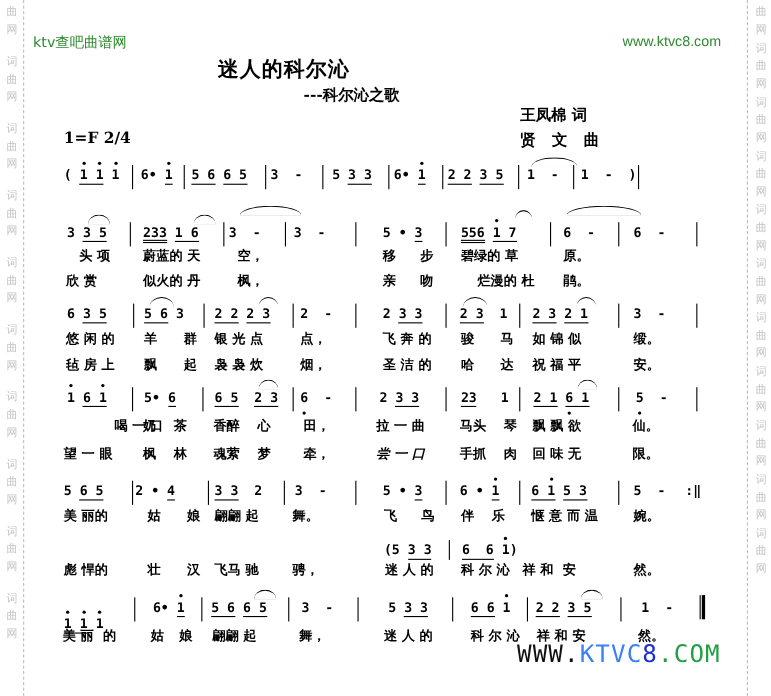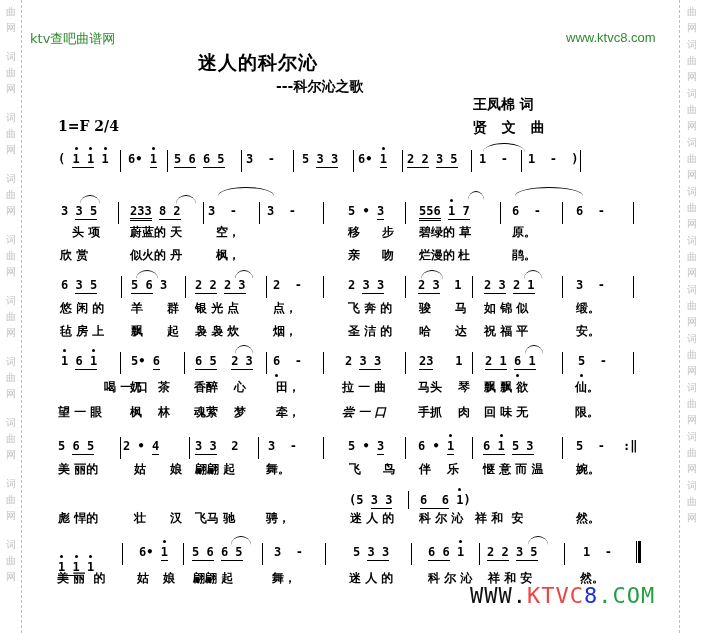--- a/index.html
+++ b/index.html
@@ -29,21 +29,21 @@
   .hi::before { content: ""; position: absolute; left: 50%; top: -3px; width: 3px; height: 3px; margin-left: -1.5px; background: #000; border-radius: 50%; }
   .lo { position: relative; display: inline-block; }
   .lo::after { content: ""; position: absolute; left: 50%; bottom: -7px; width: 3px; height: 3px; margin-left: -1.5px; background: #000; border-radius: 50%; }
   .bar { position: absolute; width: 1px; background: #000; height: 22px; }
   .dblbar { position: absolute; width: 5px; height: 22px; border-left: 1px solid #000; border-right: 3px solid #000; box-sizing: border-box; }
   .slur { position: absolute; border-top: 1px solid #000; border-radius: 50% 50% 0 0 / 100% 100% 0 0; height: 8px; }
   .ly { position: absolute; font-family: "DejaVu Sans", sans-serif; font-size: 12px; font-weight: bold; white-space: pre; line-height: 14px; }
 
   .logo { position: absolute; left: 470px; top: 583px; font-family: "DejaVu Sans Mono", monospace; font-size: 22px; letter-spacing: 1px; }
   .logo .a { color: #111; }
-  .logo .b { color: #ef4444; }
+  .logo .b { color: #3b82f6; }
   .logo .c { color: #1c2fd0; }
   .logo .d { color: #21a043; }
 </style>
 </head>
 <body>
 
 <div class="side-rule" style="left:21px;"></div>
 <div class="side-rule" style="left:679px;"></div>
 
 <div class="wm-col" style="left:3px; top:0;" id="wm-left">
@@ -183,21 +183,21 @@
   <div class="n" style="left:479px; top:150px;">1  -</div>
   <div class="bar" style="left:521px; top:150px;"></div>
   <div class="n" style="left:528px; top:150px;">1  -  )</div>
   <div class="bar" style="left:580px; top:150px;"></div>
 </div>
 
 <div>
   <div class="slur" style="left:80px; top:195px; width:20px;"></div>
   <div class="n" style="left:61px; top:202px;">3 <span class="u">3 5</span></div>
   <div class="bar" style="left:118px; top:202px;"></div>
-  <div class="n" style="left:130px; top:202px;"><span class="uu">233</span> <span class="u">8 2</span></div>
+  <div class="n" style="left:130px; top:202px;"><span class="uu">233</span> <span class="u">1 6</span></div>
   <div class="slur" style="left:176px; top:195px; width:20px;"></div>
   <div class="bar" style="left:203px; top:202px;"></div>
   <div class="slur" style="left:218px; top:187px; width:56px;"></div>
   <div class="n" style="left:208px; top:202px;">3  -</div>
   <div class="bar" style="left:259px; top:202px;"></div>
   <div class="n" style="left:267px; top:202px;">3  -</div>
   <div class="bar" style="left:323px; top:202px;"></div>
   <div class="n" style="left:348px; top:202px;">5 • <span class="u">3</span></div>
   <div class="bar" style="left:405px; top:202px;"></div>
   <div class="n" style="left:419px; top:202px;"><span class="uu">556</span> <span class="u"><span class="hi">1</span> 7</span></div>
@@ -215,21 +215,21 @@
   <div class="ly" style="left:348px; top:225px;">移</div>
   <div class="ly" style="left:382px; top:225px;">步</div>
   <div class="ly" style="left:419px; top:225px;">碧绿的 草</div>
   <div class="ly" style="left:512px; top:225px;">原。</div>
 
   <div class="ly" style="left:60px; top:248px;">欣 赏</div>
   <div class="ly" style="left:130px; top:248px;">似火的 丹</div>
   <div class="ly" style="left:216px; top:248px;">枫，</div>
   <div class="ly" style="left:348px; top:248px;">亲</div>
   <div class="ly" style="left:382px; top:248px;">吻</div>
-  <div class="ly" style="left:419px; top:248px;font-family:Liberation Serif, serif;">烂漫的 杜</div>
+  <div class="ly" style="left:434px; top:248px;">烂漫的 杜</div>
   <div class="ly" style="left:512px; top:248px;">鹃。</div>
 </div>
 
 <div>
   <div class="n" style="left:61px; top:276px;">6 <span class="u">3 5</span></div>
   <div class="bar" style="left:121px; top:276px;"></div>
   <div class="slur" style="left:136px; top:270px; width:22px;"></div>
   <div class="n" style="left:131px; top:276px;"><span class="u">5 6</span> 3</div>
   <div class="bar" style="left:185px; top:276px;"></div>
   <div class="n" style="left:195px; top:276px;"><span class="u">2 2</span> <span class="u">2 3</span></div>

